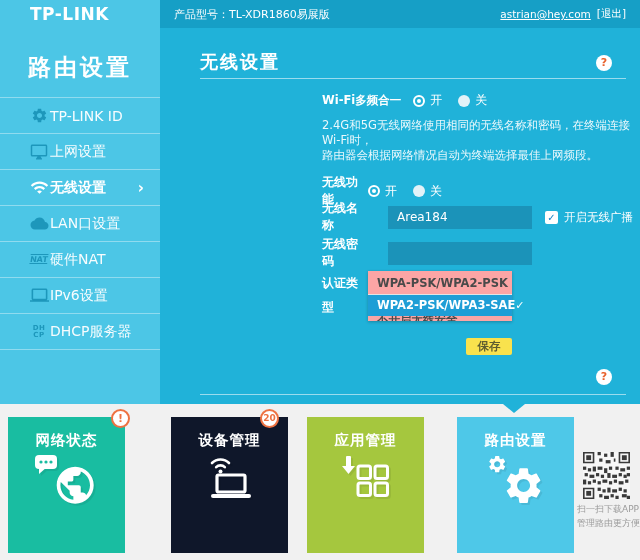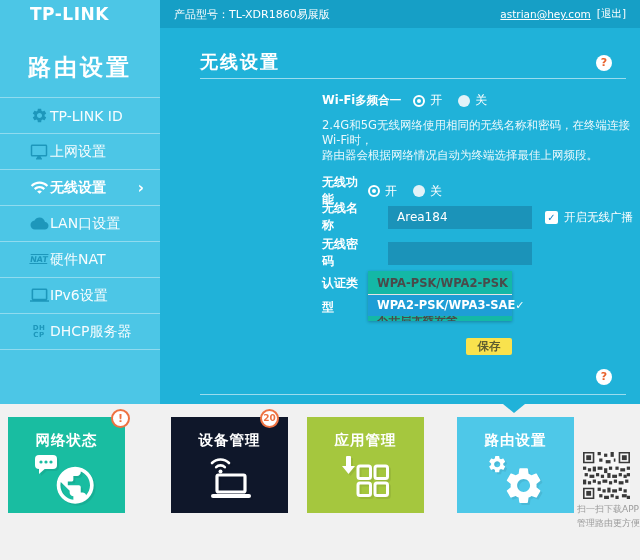--- a/index.html
+++ b/index.html
@@ -60,38 +60,38 @@
   .row-auth { top:243px; align-items:flex-start; }
   .row-auth .flabel { line-height:24px; }
 
   .tinput { width:144px; height:23px; background:#1b93b9; border:none; outline:none; color:#fff;
             font-size:12px; padding:0 9px; font-family:inherit;margin-left:20px; }
   .bcast { display:flex; align-items:center; gap:6px; margin-left:13px; cursor:pointer; }
   .cbox { width:13px; height:13px; background:#fff; border-radius:2px; color:#1784c8;
           font-size:10px; font-weight:bold; text-align:center; line-height:13px; }
   .bcast .clbl { font-size:11.5px; }
 
-  .dropdown { width:144px; background:#14b8a6; box-shadow:0 1px 3px rgba(0,0,0,.25); }
+  .dropdown { width:144px; background:#fca5a5; box-shadow:0 1px 3px rgba(0,0,0,.25); }
   .dd-current { height:24px; line-height:24px; padding:0 9px; font-size:11.5px; font-weight:bold;
                 color:#4a4a4a; border-bottom:1px solid #e4e4e4; cursor:pointer; white-space:nowrap; }
   .dd-opt { height:21px; line-height:21px; padding:0 9px; font-size:11.5px; font-weight:bold;
             cursor:pointer; display:flex; justify-content:space-between; align-items:center; white-space:nowrap; }
   .dd-opt.sel { background:#1e9ed6; color:#fff;align-items:center; }
   .dd-opt.clipped { height:5px; overflow:hidden; color:#4a4a4a; line-height:14px; }
   .dd-check { font-size:11px; }
 
   .save-btn { position:absolute; left:306px; top:310px; width:46px; height:17px; background:#f9e24d;
               border:none; border-radius:2px; font-size:11.5px; font-weight:bold; color:#5e5e30;
               cursor:pointer; font-family:inherit; line-height:15px; }
 
   
   .bottom { position:absolute; left:0; top:404px; width:640px; height:156px; background:#f1f1f1; }
   .notch { position:absolute; left:503px; top:0; width:0; height:0;
            border-left:11px solid transparent; border-right:11px solid transparent; border-top:9px solid #20b2d9; }
-  .tile { position:absolute; top:13px; width:117px; height:96px; cursor:pointer; color:#fff; }
+  .tile { position:absolute; top:13px; width:117px; height:136px; cursor:pointer; color:#fff; }
   .tile .t-label { text-align:center; margin-top:14px; font-size:14.5px; font-weight:bold; letter-spacing:1px; }
   .tile .t-icon { position:absolute; left:50%; transform:translateX(-50%); top:36px; }
   .tile1 { left:8px;  background:#19bda1; }
   .tile2 { left:171px; background:#0f172a; }
   .tile3 { left:307px; background:#a5c73e; }
   .tile4 { left:457px; background:#4ec8e8; }
   .badge { position:absolute; width:19px; height:19px; border-radius:50%; background:#fff;
            border:2px solid #ee7242; color:#ee7242; font-weight:bold; text-align:center; }
   .badge.b1 { left:111px; top:5px; font-size:11px; line-height:15px; }
   .badge.b2 { left:260px; top:5px; font-size:9px; line-height:15px; }

